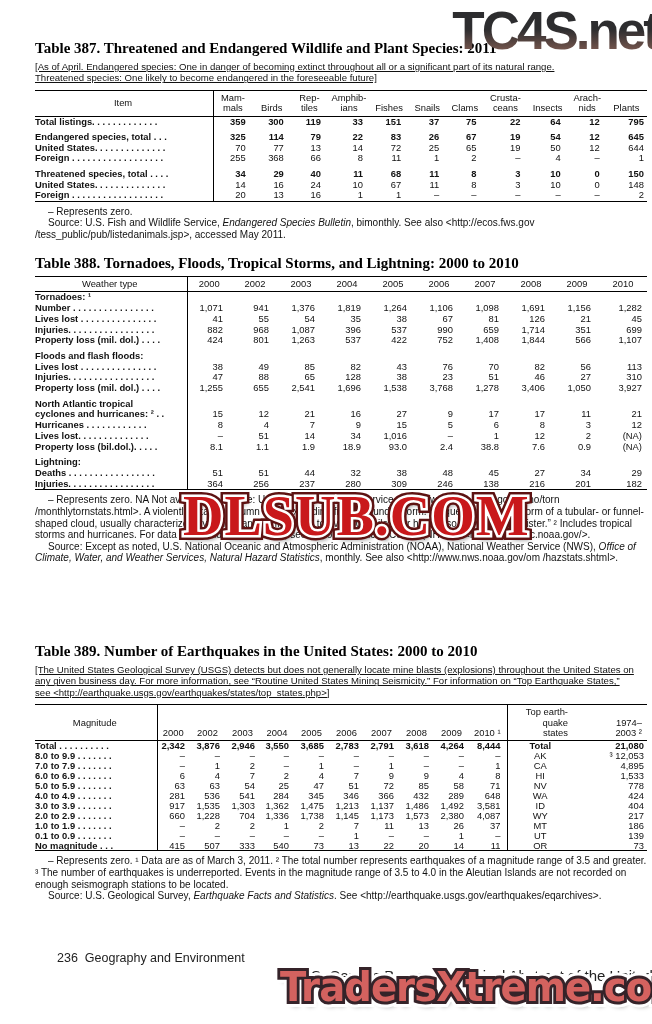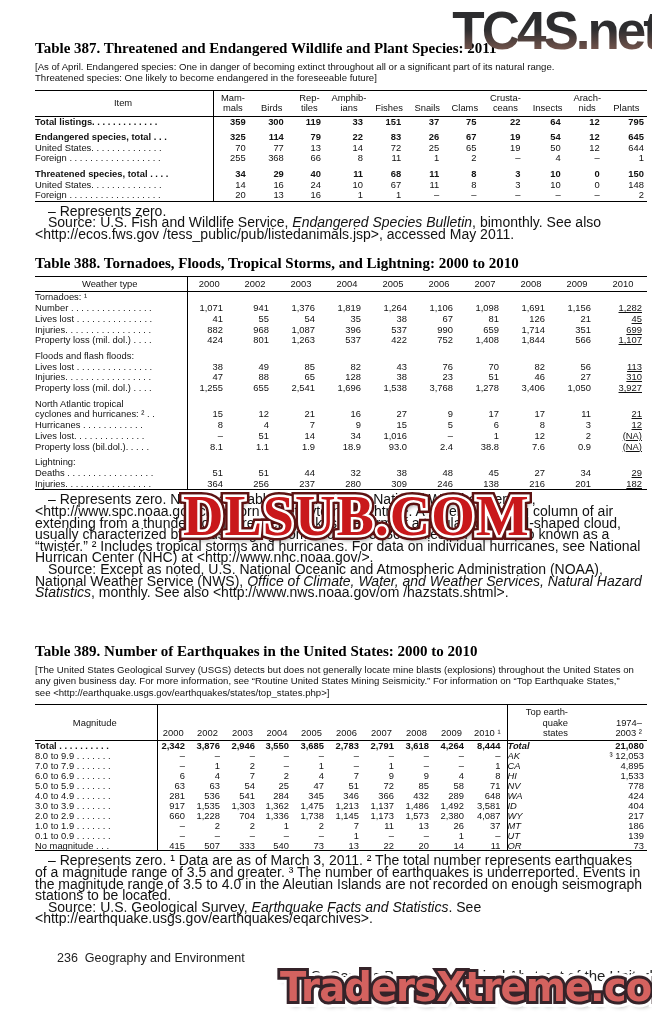--- a/index.html
+++ b/index.html
@@ -2,43 +2,43 @@
 <html><head>
 <meta charset="utf-8">
 <style>
   html,body{margin:0;padding:0;background:#888;}
   .page{position:relative;width:652px;height:1024px;background:#ffffff;overflow:hidden;
         font-family:"Liberation Sans",sans-serif;color:#111;}
   .sec{position:absolute;left:35px;width:612px;}
   .sec387{top:40px;} .sec388{top:255px;} .sec389{top:597px;margin-top:46px;}
   .tbl-title{font-family:"Liberation Serif",serif;font-weight:bold;font-size:15px;
              margin:0 0 4px 0;letter-spacing:0;color:#000;}
-  .tbl-note{font-size:9.6px;line-height:11.4px;margin:0 0 6px 0;max-width:560px;color:#111;}
+  .tbl-note{font-size:9.6px;line-height:11.4px;margin:0 0 6px 0;max-width:560px;color:#111;text-decoration:underline;}
   .note389{max-width:600px;}
   
   table.stat{border-collapse:collapse;table-layout:fixed;width:100%;
              border-top:1.5px solid #000;border-bottom:1.5px solid #000;}
   table.stat th{font-weight:normal;font-size:9.4px;line-height:10.4px;vertical-align:bottom;
                 white-space:pre-line;text-align:center;padding:2px 2px 2px 0;
                 border-bottom:1px solid #000;}
   table.stat th.vm{vertical-align:middle;}
   table.stat th.hr{text-align:right;padding-right:5px;}
   table.stat td{font-size:9.4px;white-space:nowrap;overflow:hidden;padding:0;}
   .t387 td{line-height:10.6px;} .t388 td{line-height:10.7px;} .t389 td{line-height:9.9px;}
-  td.num{text-align:right;} td.ctr{font-style:italic;}
+  td.num{text-align:right;} td.ctr{text-align:center;}
   .rule{border-left:1px solid #000;}
-  td.label{text-align:left;}
+  td.label{text-align:left;font-weight:bold;}
   td.ind1{padding-left:7px;} td.ind2{padding-left:13px;}
   tr.bold td{font-weight:bold;}
   tr.gap td{padding-top:5px;}
   .t387 td.num{padding-right:8px;} .t387 td.num.last{padding-right:3px;}
-  .t388 td.num{padding-right:10px;} .t388 td.num.last{padding-right:5px;text-decoration:underline;}
+  .t388 td.num{padding-right:10px;} .t388 td.num.last{padding-right:5px;}
   .t389 td.num{padding-right:6px;} .t389 td.num.last{padding-right:3px;}
   
-  .footnote{margin-top:4px;font-size:14px;line-height:11.6px;color:#111;}
+  .footnote{margin-top:4px;font-size:10px;line-height:11.6px;color:#111;}
   .footnote p{margin:0;text-indent:13px;}
   .footnote .it{font-style:italic;}
   
   .page-footer-left{position:absolute;left:57px;top:951px;font-size:12.5px;color:#222;white-space:pre;}
   .page-footer-source{position:absolute;left:296px;top:967px;font-size:15px;color:#222;white-space:pre;}
   
   .wm-tc4s{position:absolute;top:0px;right:-6px;font-family:"Liberation Sans",sans-serif;
            font-weight:900;font-size:53px;letter-spacing:-3px;white-space:nowrap;color:#3a3230;z-index:50;}
   @supports (-webkit-background-clip: text){
     .wm-tc4s{background:linear-gradient(180deg,#2d2d2f 48%,#6b5049 78%,#a2766a 100%);

